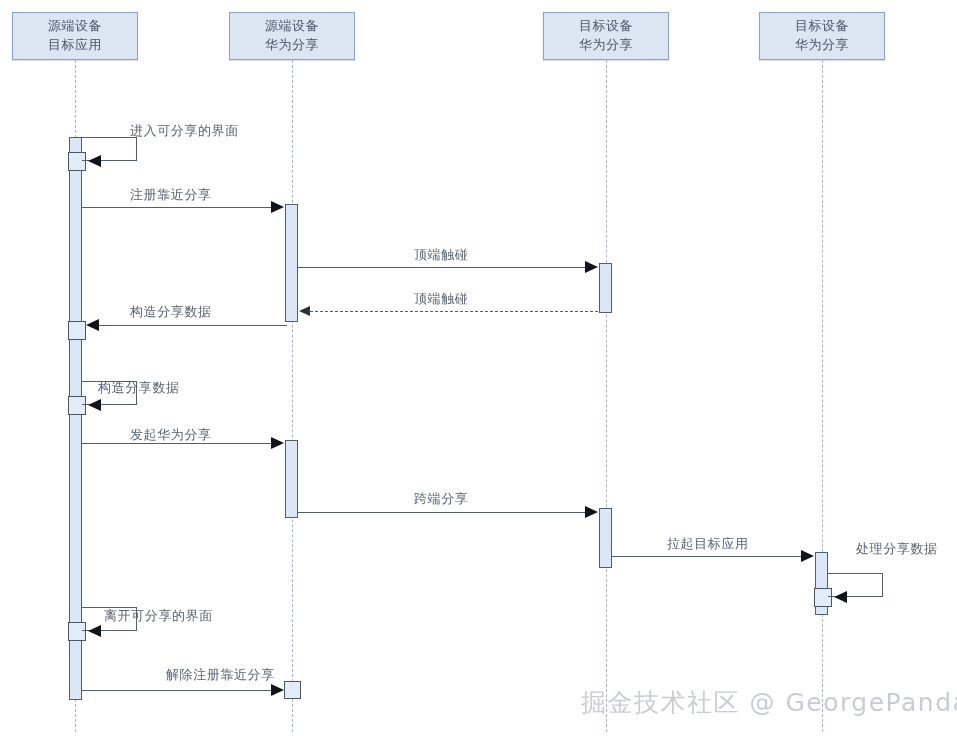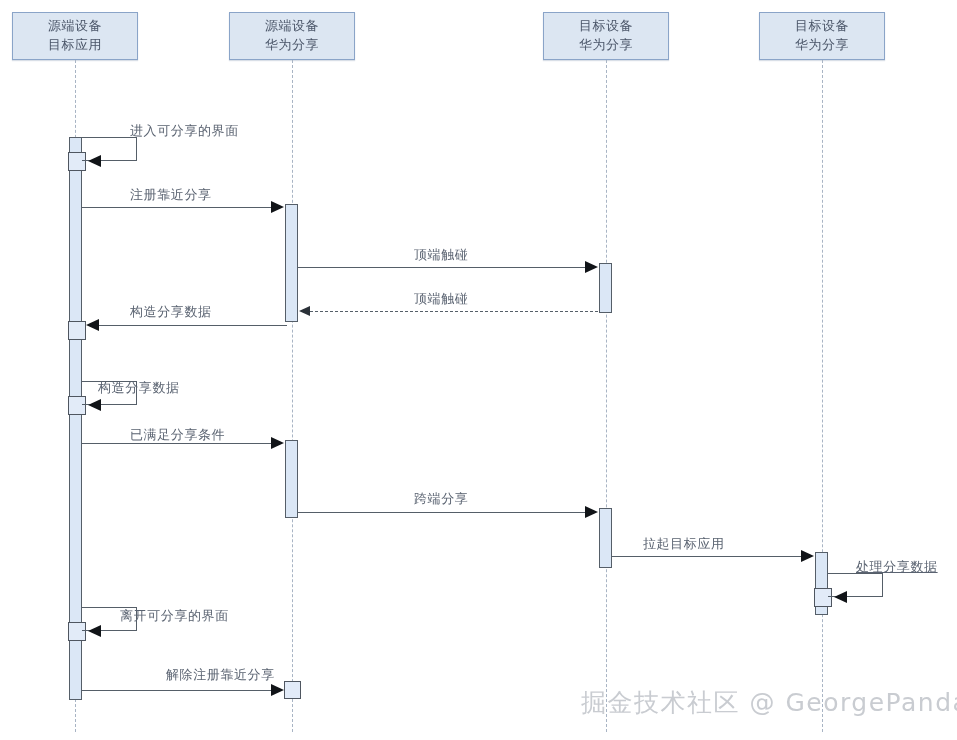--- a/index.html
+++ b/index.html
@@ -178,37 +178,37 @@
   <div class="msg-line" style="left:97px; top:325px; width:190px;"></div>
   <div class="arrow-head left" style="left:86px; top:319px;"></div>
   <div class="msg-label" style="left:130px; top:305px;">构造分享数据</div>
 
   <div class="selfcall" style="left:82px; top:381px; width:55px; height:24px;"></div>
   <div class="arrow-head left" style="left:88px; top:399px;"></div>
   <div class="msg-label" style="left:98px; top:381px;">构造分享数据</div>
 
   <div class="msg-line" style="left:82px; top:443px; width:190px;"></div>
   <div class="arrow-head right" style="left:271px; top:437px;"></div>
-  <div class="msg-label" style="left:130px; top:428px;">已满足分享条件</div>
+  <div class="msg-label" style="left:130px; top:428px;">发起华为分享</div>
 
   <div class="msg-line" style="left:298px; top:512px; width:288px;"></div>
   <div class="arrow-head right" style="left:585px; top:506px;"></div>
   <div class="msg-label" style="left:414px; top:492px;">跨端分享</div>
 
   <div class="msg-line" style="left:612px; top:556px; width:190px;"></div>
   <div class="arrow-head right" style="left:801px; top:550px;"></div>
-  <div class="msg-label" style="left:643px; top:537px;text-align:center;">拉起目标应用</div>
+  <div class="msg-label" style="left:667px; top:537px;text-align:center;">拉起目标应用</div>
 
   <div class="selfcall" style="left:828px; top:573px; width:55px; height:24px;"></div>
   <div class="arrow-head left" style="left:834px; top:591px;"></div>
-  <div class="msg-label" style="left:856px; top:560px;text-decoration:underline;">处理分享数据</div>
+  <div class="msg-label" style="left:856px; top:542px;">处理分享数据</div>
 
   <div class="selfcall" style="left:82px; top:607px; width:55px; height:24px;"></div>
   <div class="arrow-head left" style="left:88px; top:625px;"></div>
-  <div class="msg-label" style="left:120px; top:609px;">离开可分享的界面</div>
+  <div class="msg-label" style="left:104px; top:609px;">离开可分享的界面</div>
 
   <div class="msg-line" style="left:82px; top:690px; width:190px;"></div>
   <div class="arrow-head right" style="left:271px; top:684px;"></div>
   <div class="msg-label" style="left:122px; top:668px;margin-left:44px;">解除注册靠近分享</div>
 
   <div class="watermark" style="left:581px; top:690px;">掘金技术社区 @ GeorgePanda</div>
 
 </div>
 
 </body></html>

